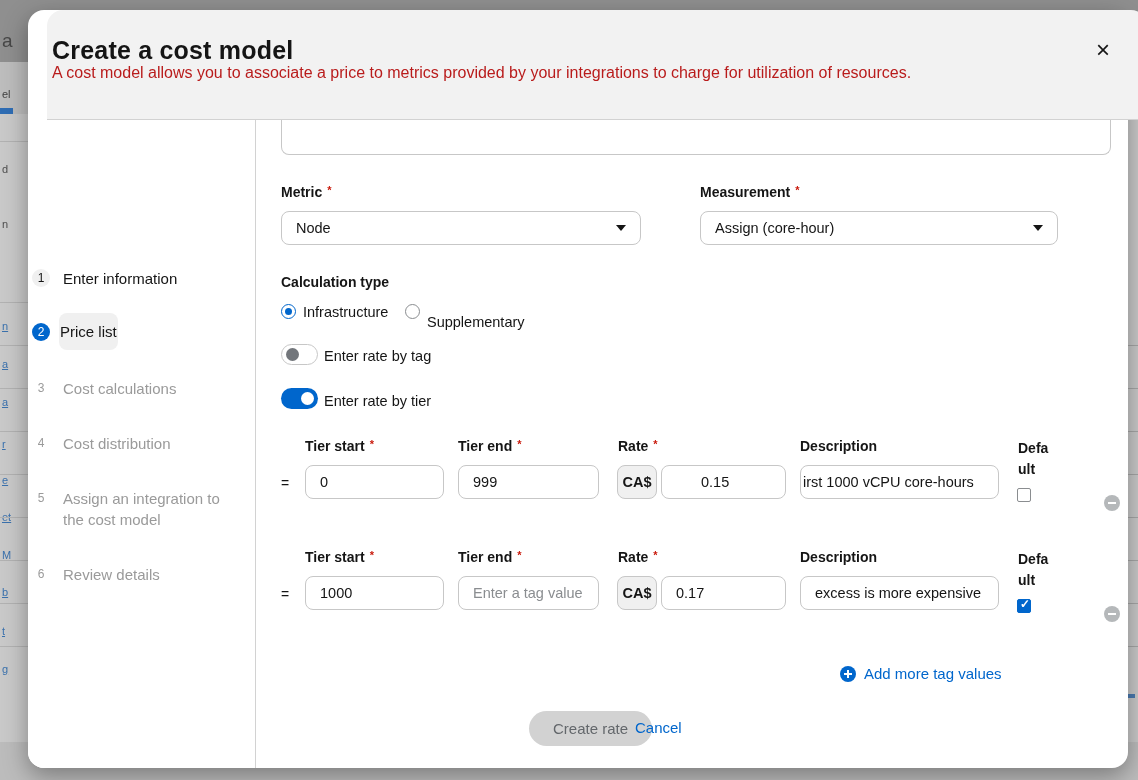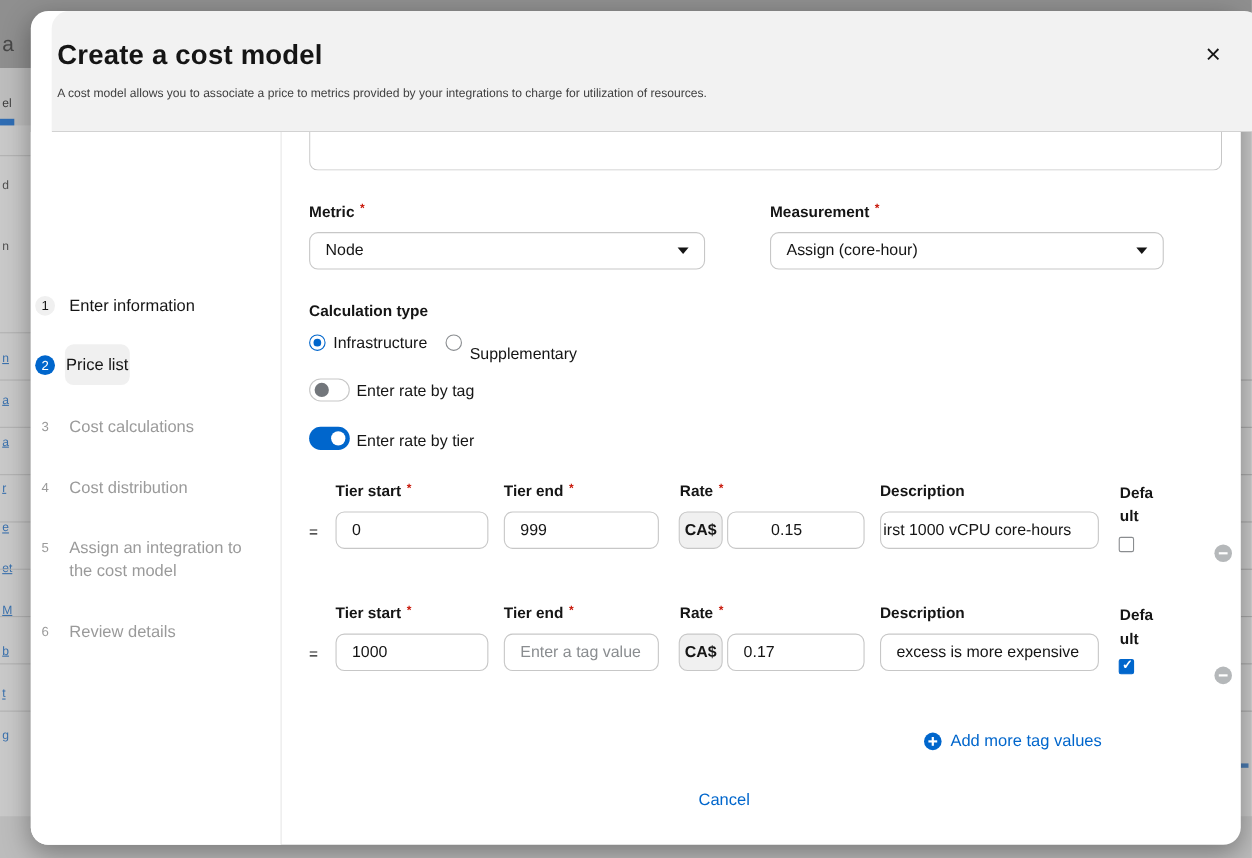--- a/index.html
+++ b/index.html
@@ -27,21 +27,21 @@
   .lline { position:absolute; left:0; width:28px; height:1px; background:#b2b2b2; }
   .ll0{top:141px;} .ll1{top:302px;} .ll2{top:345px;} .ll3{top:388px;} .ll4{top:431px;}
   .ll5{top:474px;} .ll6{top:517px;} .ll7{top:560px;} .ll8{top:603px;} .ll9{top:646px;}
 
   
   .modal { position:absolute; left:28px; top:10px; width:1100px; height:758px; background:#ffffff;
            border-radius:16px; box-shadow:0 8px 24px rgba(0,0,0,.35); }
   .modal-header { position:absolute; left:0; top:0; width:100%; height:110px; background:#f2f2f2;
                   border-bottom:1px solid #d2d2d2; border-radius:16px 16px 0 0; z-index:3;margin-left:19px; }
   .modal-title { position:absolute; left:5px; top:26px; font-size:25px; font-weight:600; color:#151515; letter-spacing:.2px; }
-  .modal-subtitle { position:absolute; left:5px; top:69px; font-size:11px; color:#404040; }
+  .modal-subtitle { position:absolute; left:5px; top:54px; font-size:16px; color:#b91c1c; }
   .modal-close { position:absolute; right:28px; top:24px; width:32px; height:32px; border:none; background:transparent;
                  font-size:24px; line-height:30px; color:#151515; cursor:pointer; text-align:center; }
 
   
   .wiz-nav { position:absolute; left:0; top:110px; width:228px; height:648px; background:#fff;
              border-right:1px solid #d2d2d2; border-radius:0 0 0 16px; z-index:2; }
   .step { position:absolute; left:4px; display:flex; align-items:flex-start; }
   .step .num { width:18px; height:18px; border-radius:50%; font-size:12px; display:flex; align-items:center;
                justify-content:center; color:#9a9a9a; flex:0 0 18px; margin-top:1px; }
   .step.visited .num { background:#f0f0f0; color:#151515; }
@@ -264,15 +264,16 @@
     <label class="field-label default-lbl" style="left:762px; top:539px;">Default</label>
     <span class="checkbox checked" style="left:761px; top:589px;"></span>
 
     <button class="minus-btn" style="left:848px; top:596px;"></button>
 
     <div class="add-link">
       <span class="plus-icon"></span>
       <span>Add more tag values</span>
     </div>
 
+    <button class="create-btn">Create rate</button>
     <span class="cancel-link">Cancel</span>
   </div>
 </div>
 
 </body></html>

